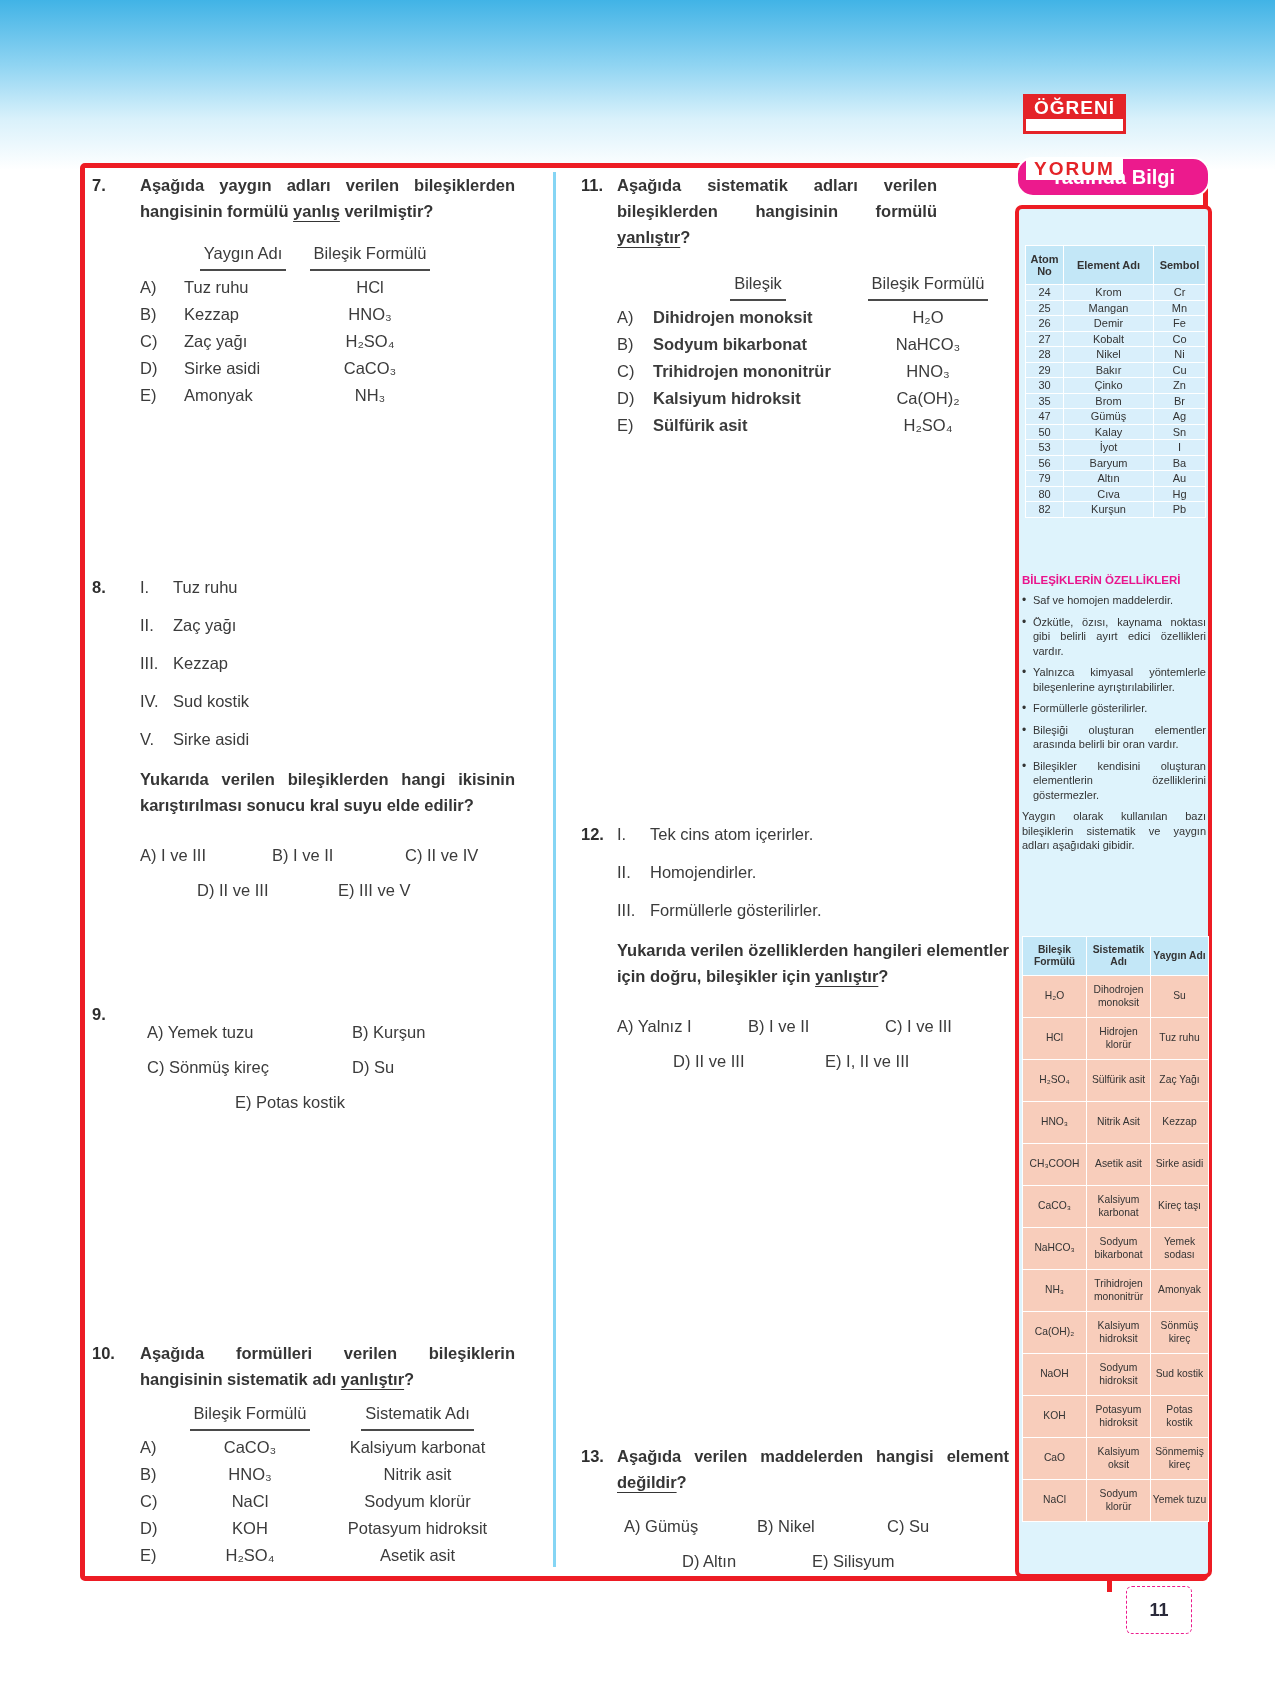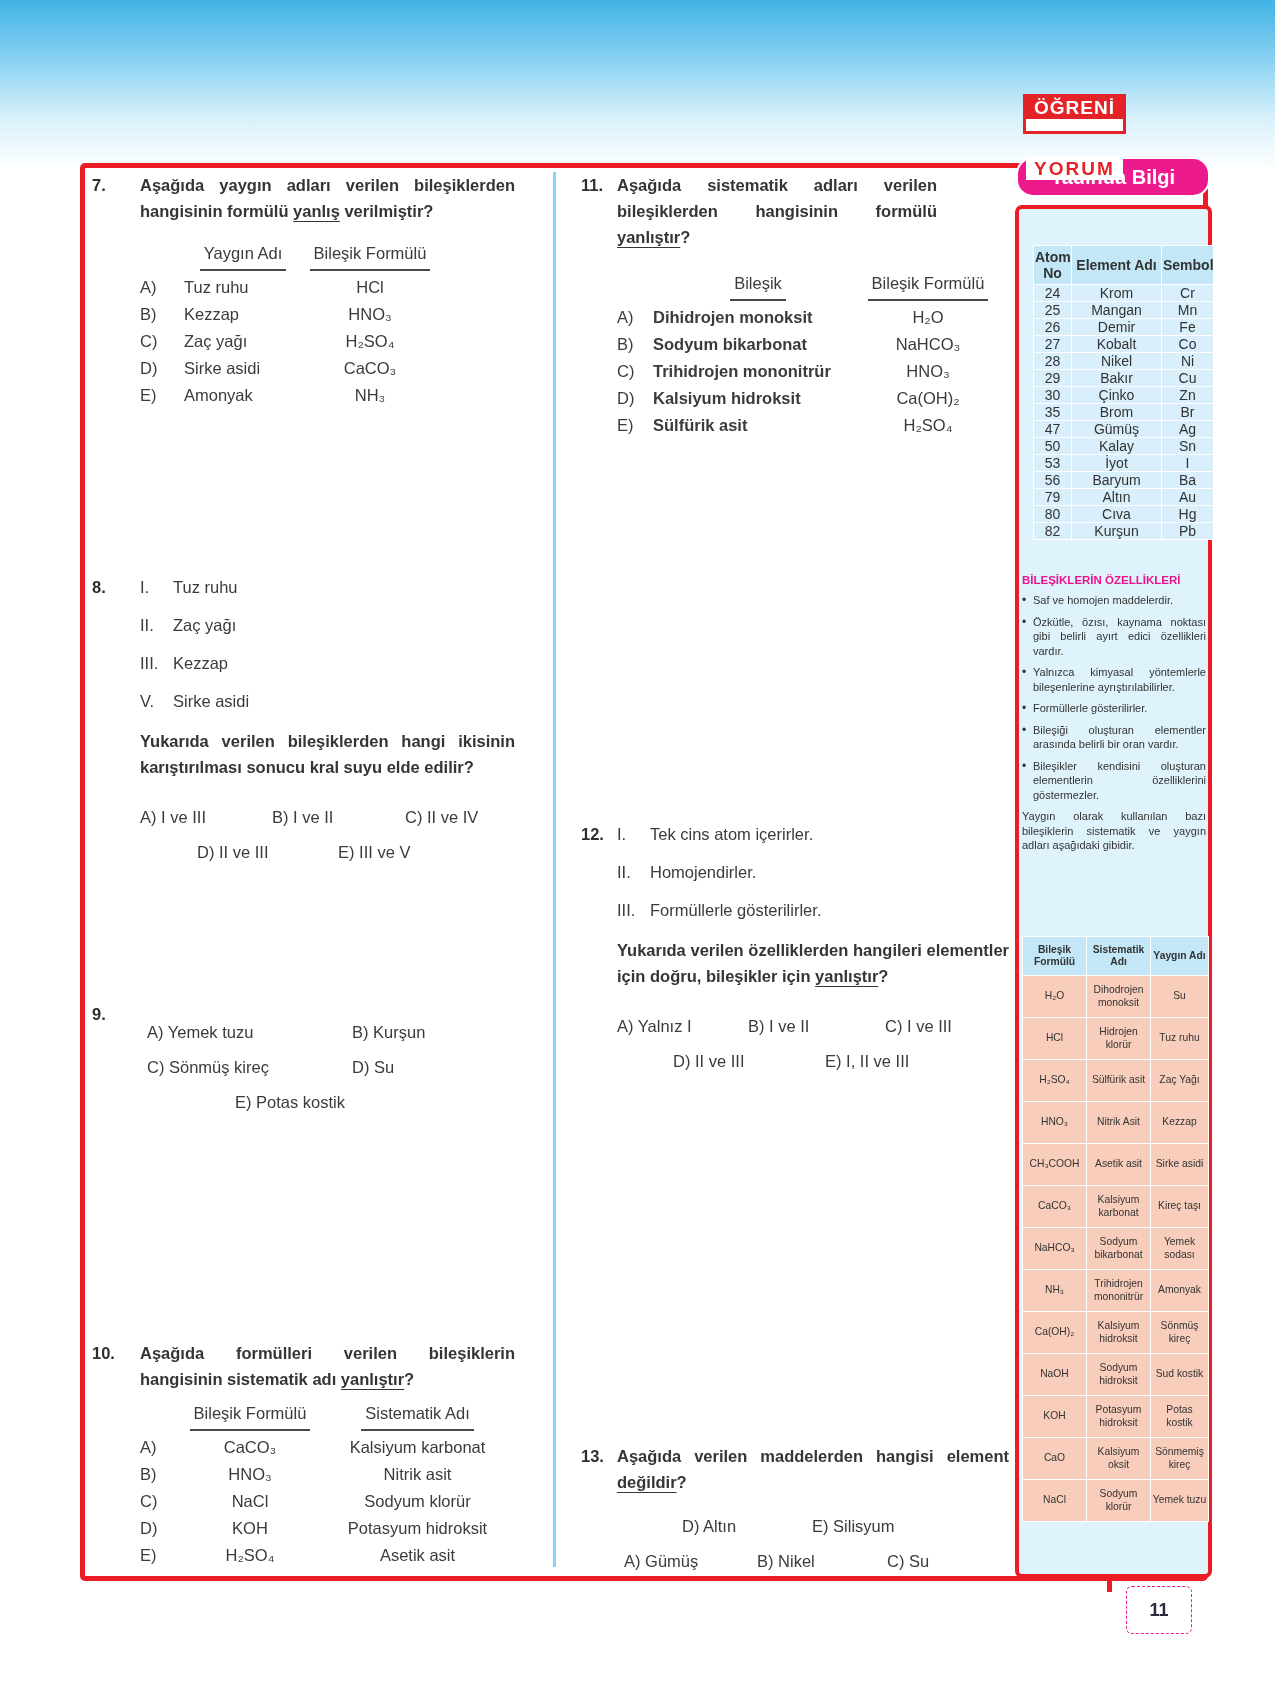--- a/index.html
+++ b/index.html
@@ -54,21 +54,21 @@
   .thead{height:30px;align-items:end;padding-bottom:3px;}
   .hu{border-bottom:2px solid #4a4a4a;padding:0 4px 3px 4px;justify-self:center;}
   .q7t .trow{grid-template-columns:44px 118px 136px;}
   .q7t .tc1{text-align:left;}  .q7t .tc2{text-align:center;}
   .q10t .trow{grid-template-columns:40px 140px 195px;}
   .q10t .tc1{text-align:center;} .q10t .tc2{text-align:center;}
   .q11t .trow{grid-template-columns:36px 210px 130px;}
   .q11t .tc1{text-align:left;font-weight:bold;}  .q11t .tc2{text-align:center;}
   
   .atom-table{position:absolute;left:1025px;top:245px;width:180px;border-collapse:collapse;
-        z-index:6;table-layout:fixed;font-size:14px;color:#333;margin-left:8px;}
+        z-index:6;table-layout:fixed;font-size:11px;color:#333;}
   .atom-table th{background:#c3e7f7;border:1.5px solid #fff;font-weight:bold;height:38px;padding:0 1px;}
   .atom-table td{background:#d9effb;border:1.5px solid #fff;text-align:center;height:14.5px;padding:0 1px;}
   .col-no{width:38px;} .col-name{width:90px;} .col-sym{width:52px;}
   .props{position:absolute;left:1022px;top:574px;width:184px;z-index:6;font-size:11px;color:#333;}
   .props-title{color:#e9148c;font-weight:bold;font-size:11.5px;margin-bottom:7px;}
   .props ul{list-style:none;margin:0;padding:0;}
   .props li{position:relative;padding-left:11px;margin-bottom:7px;text-align:justify;line-height:1.32;}
   .props li::before{content:"•";position:absolute;left:0;top:0;font-size:12px;}
   .props-outro{margin-top:4px;text-align:justify;line-height:1.32;}
   .cmp-table{position:absolute;left:1022px;top:936px;width:186px;border-collapse:collapse;
@@ -150,20 +150,24 @@
           <div class="ritem">
             <span class="rlabel">II.</span>
             <span class="rtext">Zaç yağı</span>
           </div>
 
           <div class="ritem">
             <span class="rlabel">III.</span>
             <span class="rtext">Kezzap</span>
           </div>
 
+          <div class="ritem">
+            <span class="rlabel">IV.</span>
+            <span class="rtext">Sud kostik</span>
+          </div>
 
           <div class="ritem">
             <span class="rlabel">V.</span>
             <span class="rtext">Sirke asidi</span>
           </div>
         </div>
       <div class="stem stem-after"><span>Yukarıda verilen bileşiklerden hangi ikisinin karıştırılması sonucu kral suyu elde edilir?</span></div>
       <div class="opts">
         <div class="opt-row">
           <span class="opt" style="left:0px;">A) I ve III</span>
@@ -323,27 +327,27 @@
       </div>
     </div>
   </div>
 
   <div class="q q-mid" style="left:581px;top:1443px;width:428px;">
     <div class="qnum">13.</div>
     <div class="qbody">
       <div class="stem"><span>Aşağıda verilen maddelerden hangisi element </span><span class="uw">değildir</span><span>?</span></div>
       <div class="opts opts-sm">
         <div class="opt-row">
-          <span class="opt" style="left:58px;">D) Altın</span>
-          <span class="opt" style="left:188px;">E) Silisyum</span>
-        </div>
-        <div class="opt-row">
           <span class="opt" style="left:0px;">A) Gümüş</span>
           <span class="opt" style="left:133px;">B) Nikel</span>
           <span class="opt" style="left:263px;">C) Su</span>
+        </div>
+        <div class="opt-row">
+          <span class="opt" style="left:58px;">D) Altın</span>
+          <span class="opt" style="left:188px;">E) Silisyum</span>
         </div>
       </div>
     </div>
   </div>
 
   <div class="info-panel"></div>
   <div class="tadinda">Tadında Bilgi</div>
 
   <table class="atom-table">
     <colgroup>

